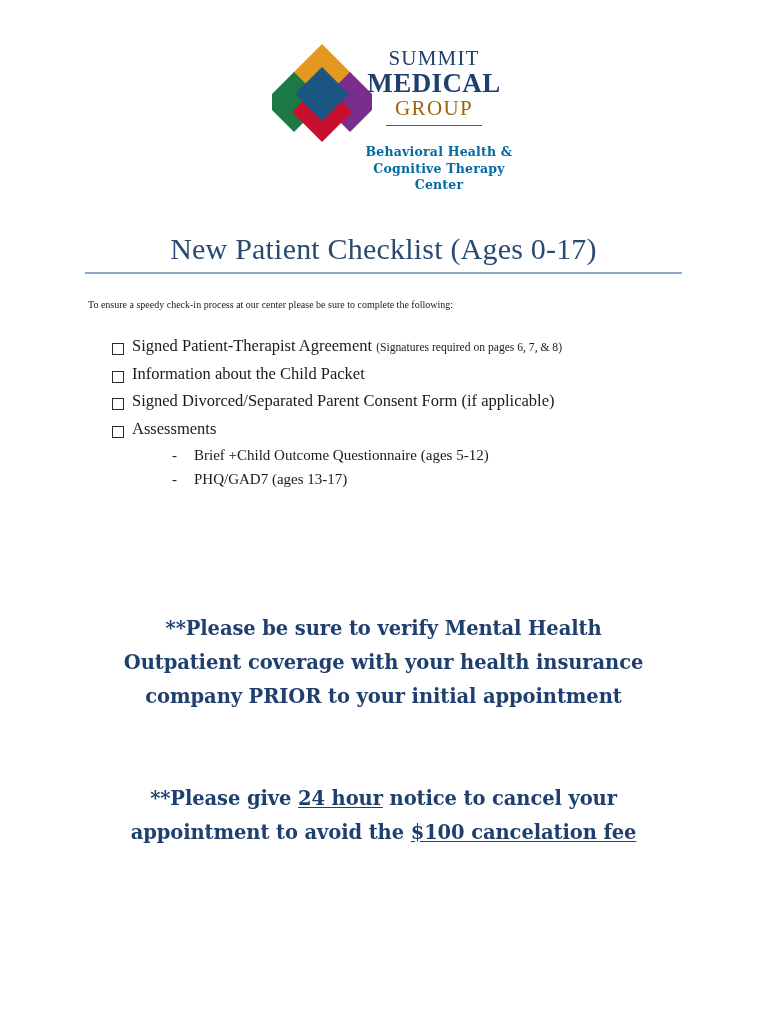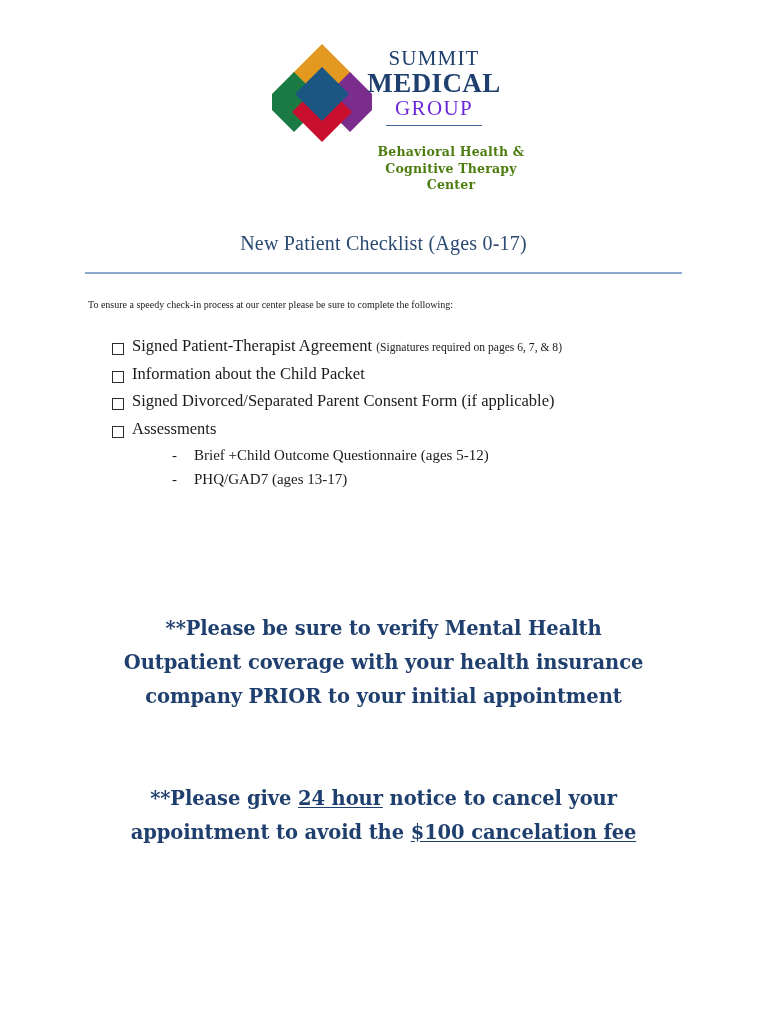--- a/index.html
+++ b/index.html
@@ -68,53 +68,53 @@
     font-weight: bold;
     letter-spacing: 0.4px;
     color: #1f3f6e;
     display: block;
     margin-top: 1px;
   }
   .wm-group {
     font-family: "Liberation Serif", serif;
     font-size: 21px;
     letter-spacing: 1.4px;
-    color: #6d28d9;
+    color: #a16207;
     display: block;
     margin-top: 1px;
   }
   .wm-rule {
     width: 96px;
     height: 1px;
     background: #44629a;
     margin: 6px auto 0 auto;
   }
   .subbrand {
     position: absolute;
-    left: 64px;
+    left: 52px;
     top: 102px;
     width: 230px;
     text-align: center;
     font-family: "DejaVu Serif", serif;
     font-size: 12.5px;
     font-weight: bold;
     line-height: 1.32;
     letter-spacing: 0.2px;
-    color: #4d7c0f;
+    color: #0369a1;
   }
 
   
   .doc-title {
     position: absolute;
     left: 85px;
     top: 232px;
     width: 597px;
     text-align: center;
     font-family: "Liberation Serif", serif;
-    font-size: 20px;
+    font-size: 30px;
     font-weight: normal;
     color: #2b4a72;
     letter-spacing: 0.2px;
     line-height: 1.1;
   }
   .title-rule {
     position: absolute;
     left: 85px;
     top: 272px;
     width: 597px;

